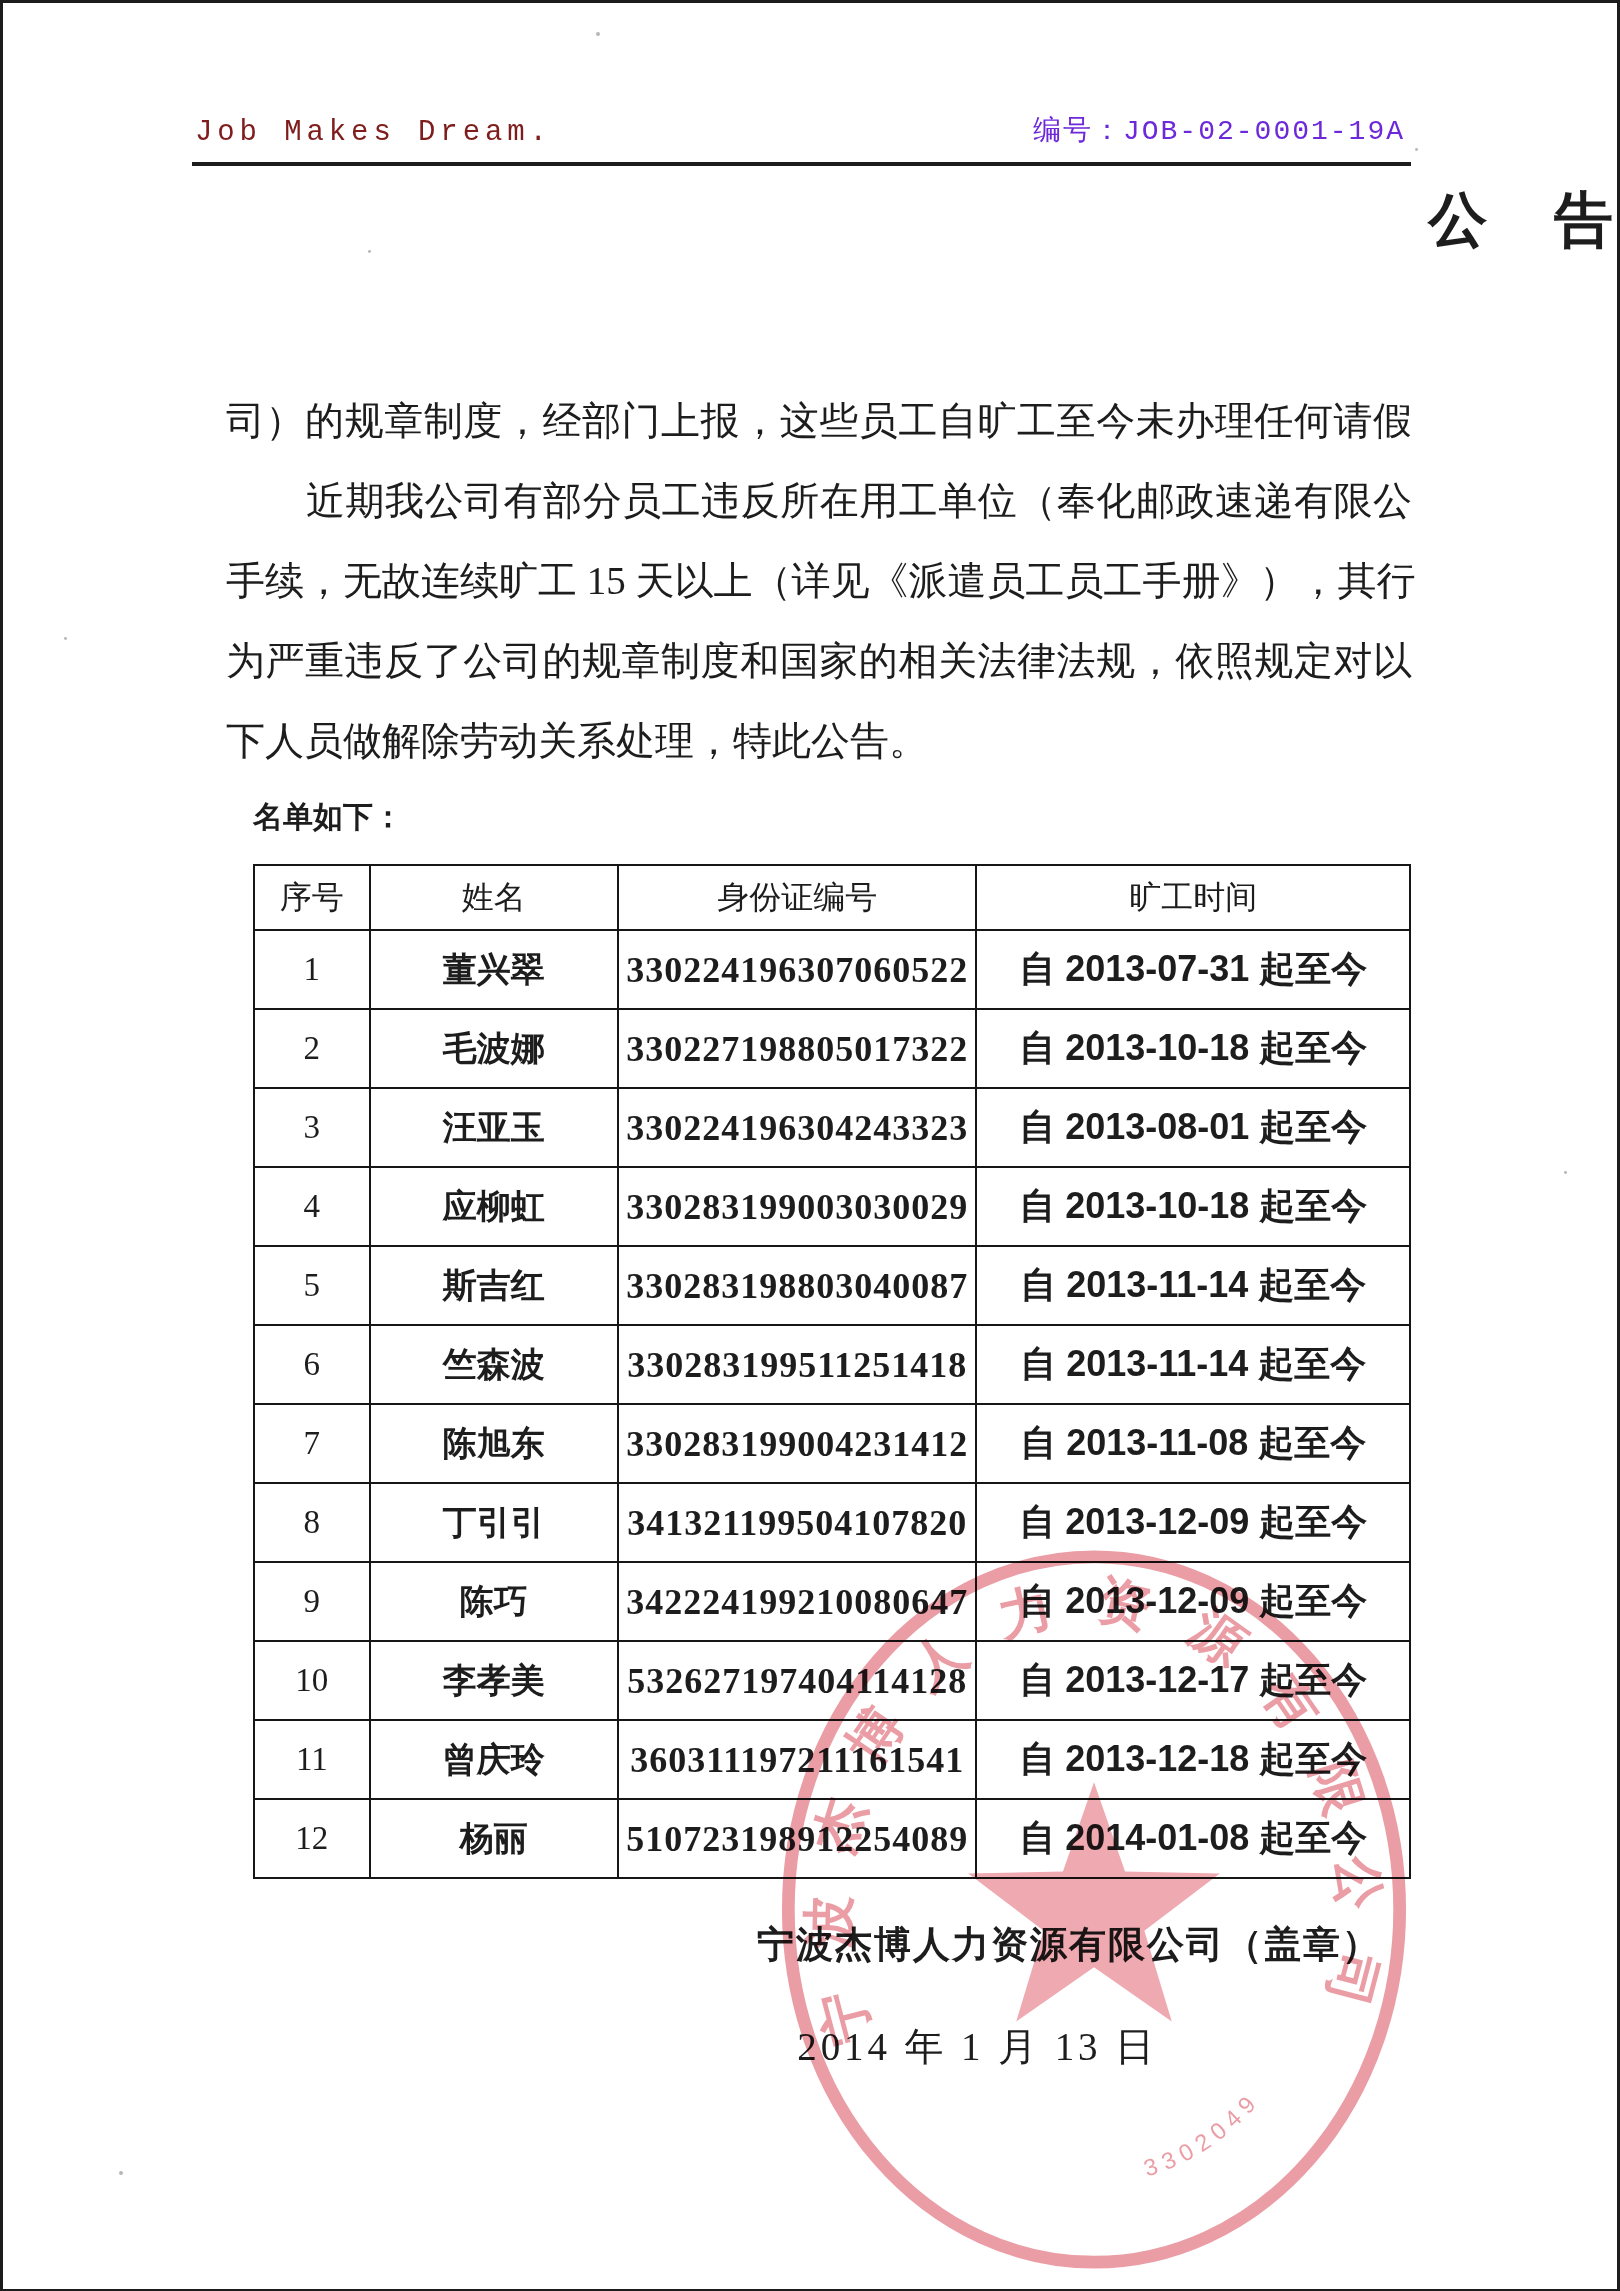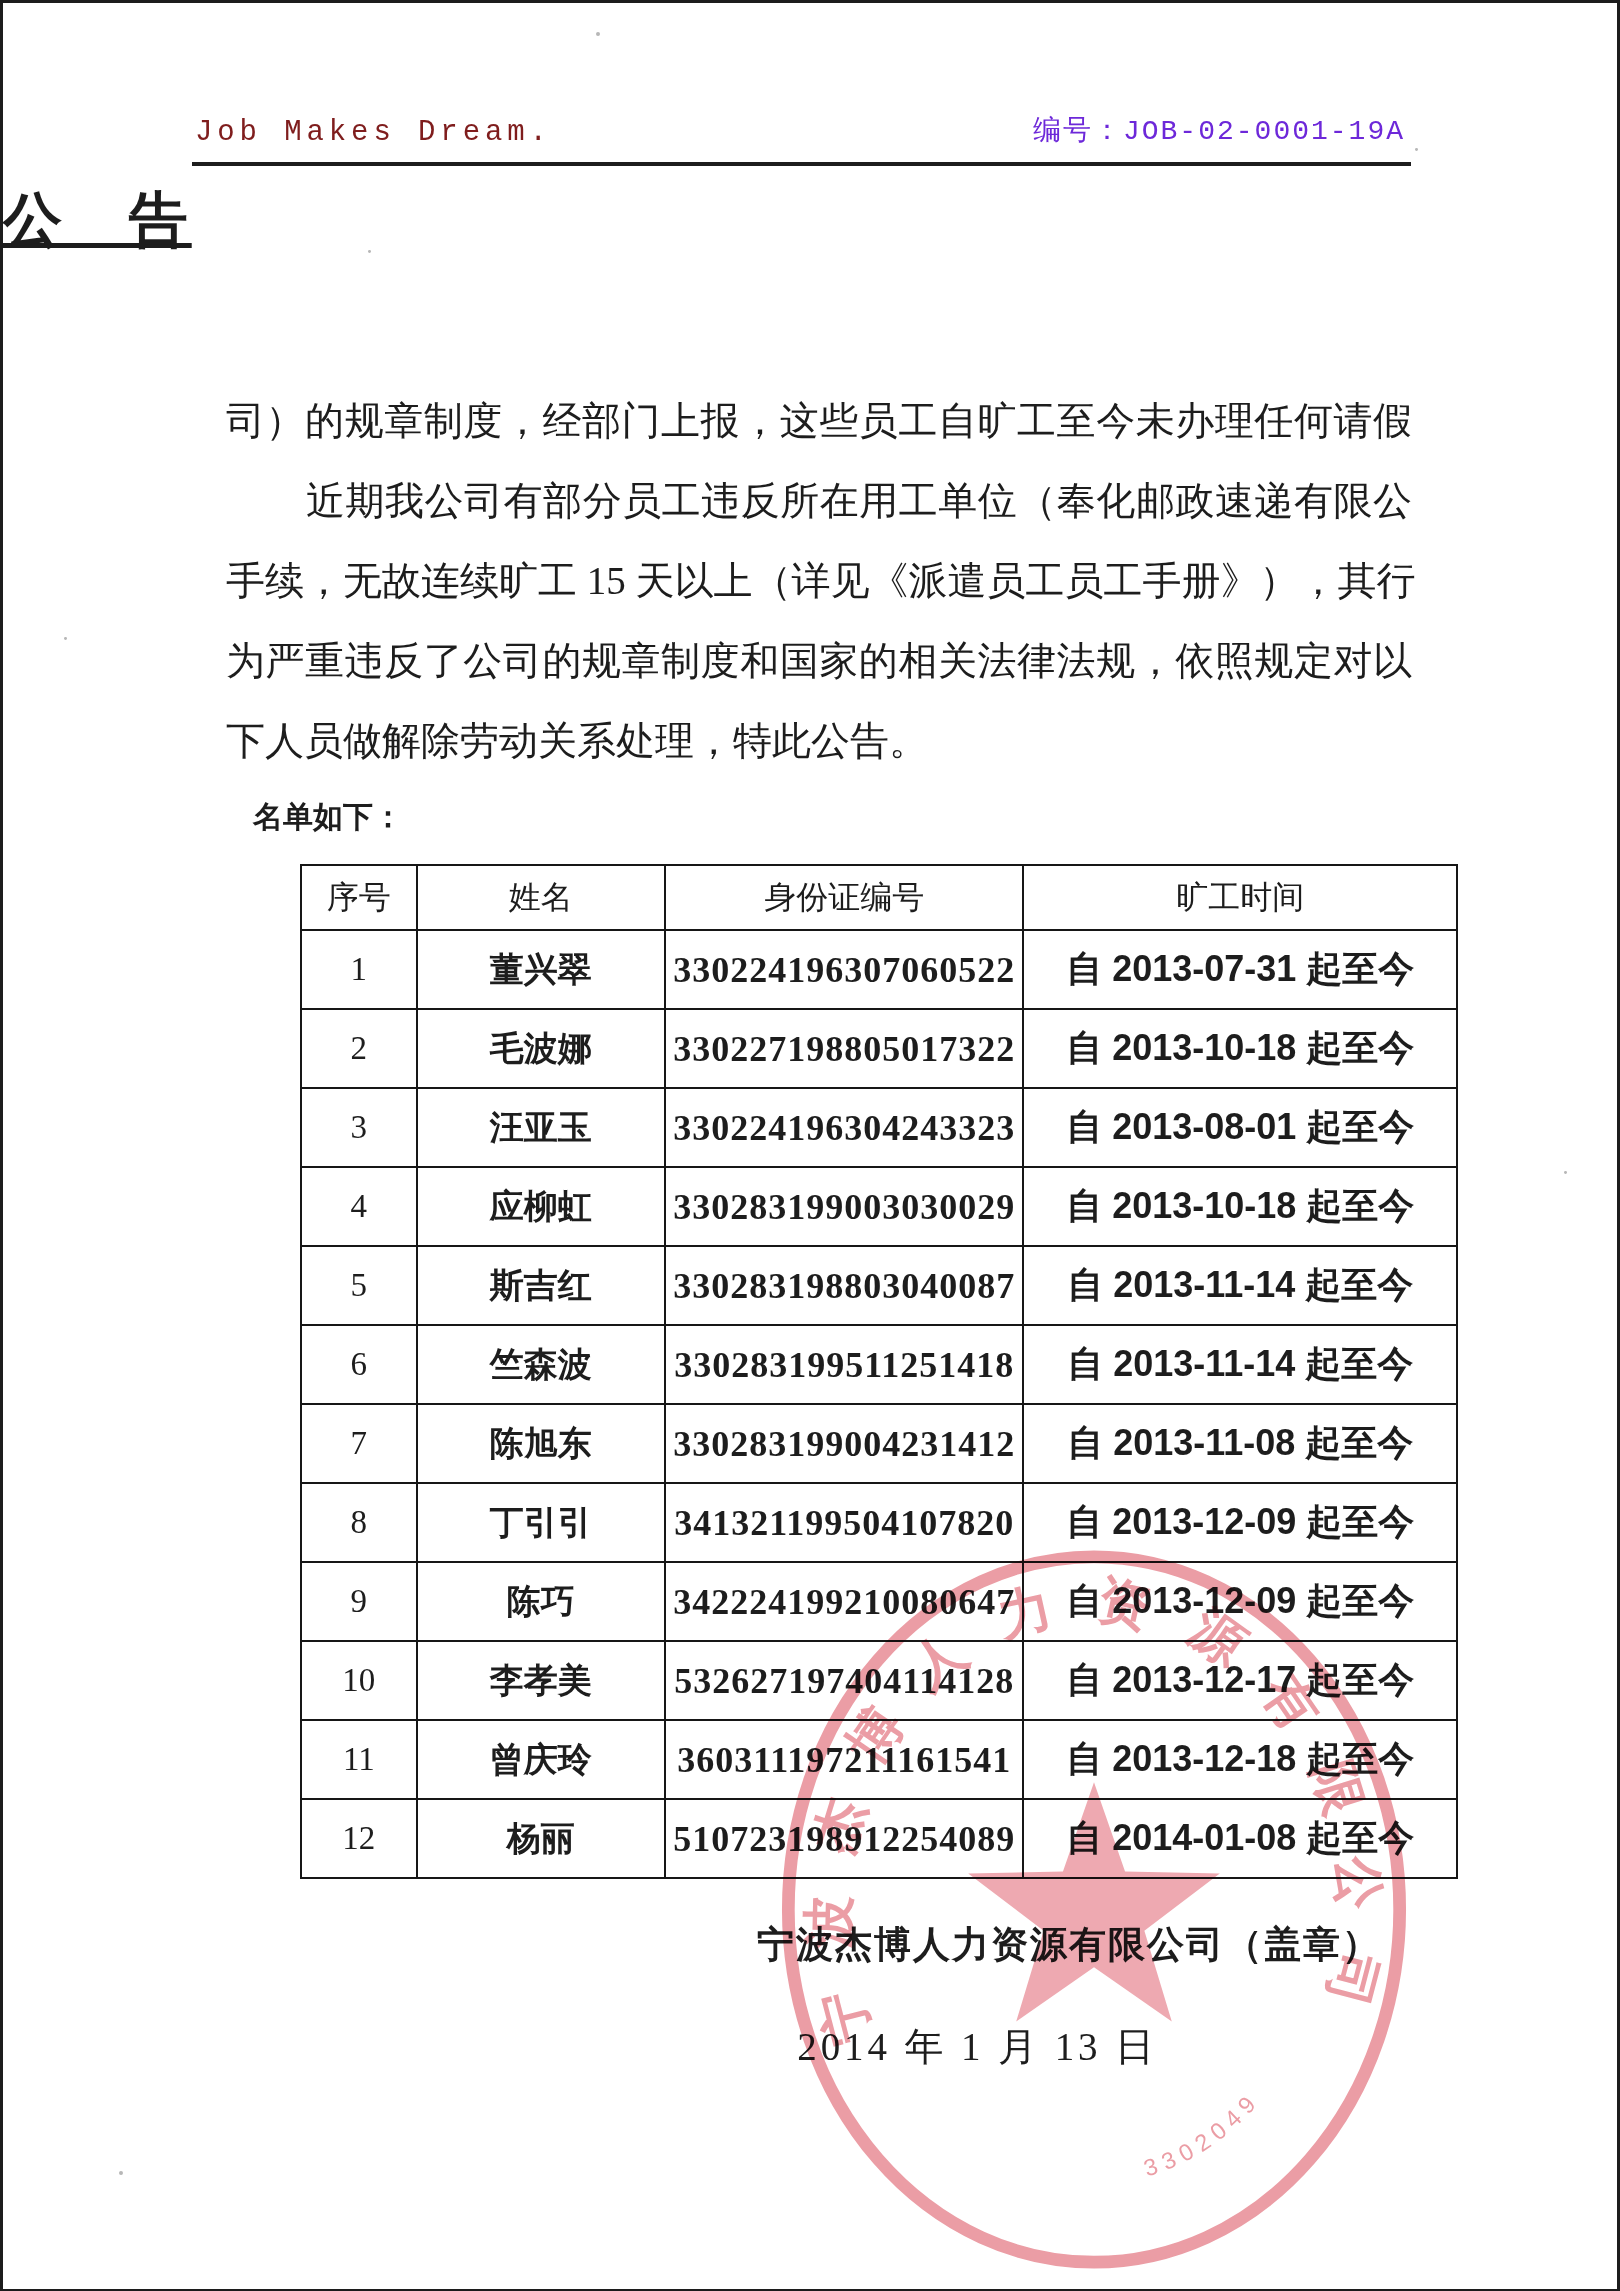--- a/index.html
+++ b/index.html
@@ -18,34 +18,34 @@
     font-family:"Liberation Mono","DejaVu Sans Mono",monospace;
     font-size:29px; color:#7f1d1d; letter-spacing:4.9px;
   }
   .hdr-right {
     font-family:"Liberation Mono","DejaVu Sans Mono",monospace;
     font-size:28px; color:#6d28d9; letter-spacing:2px;
   }
   .hdr-rule { position:absolute; top:159px; left:189px; width:1219px; height:3.9px; background:#1d1d1d; }
   .doc-title {
     position:absolute; top:178px; left:0; width:100%;
-    text-align:left; font-size:59px; font-weight:bold; letter-spacing:3.9px;text-decoration:underline;
+    text-align:right; font-size:59px; font-weight:bold; letter-spacing:3.9px;
   }
   .doc-body { position:absolute; top:378px; left:223px; width:1186px; font-size:39px; line-height:80px; }
   .b-line { text-align:justify; text-align-last:justify; white-space:nowrap; }
   .b-line.indent { text-indent:80px; }
   .b-line.last { text-align:left; text-align-last:left; }
   .list-label {
     position:absolute; top:794px; left:250px;
     font-size:30px; font-weight:bold;
     font-family:Liberation Sans, sans-serif;
   }
   table.roster {
     position:absolute; top:861px; left:250px; width:1158px;
-    border-collapse:collapse; table-layout:fixed;margin-left:47px;
+    border-collapse:collapse; table-layout:fixed;
   }
   table.roster th, table.roster td {
     border:2.9px solid #161616; text-align:center; vertical-align:middle;
     padding:0; overflow:hidden;
   }
   table.roster th { height:63px; font-size:32px; font-weight:normal; }
   table.roster td { height:77px; }
   col.c-idx    { width:10%; }
   col.c-name   { width:21.5%; }
   col.c-id     { width:31%; }

